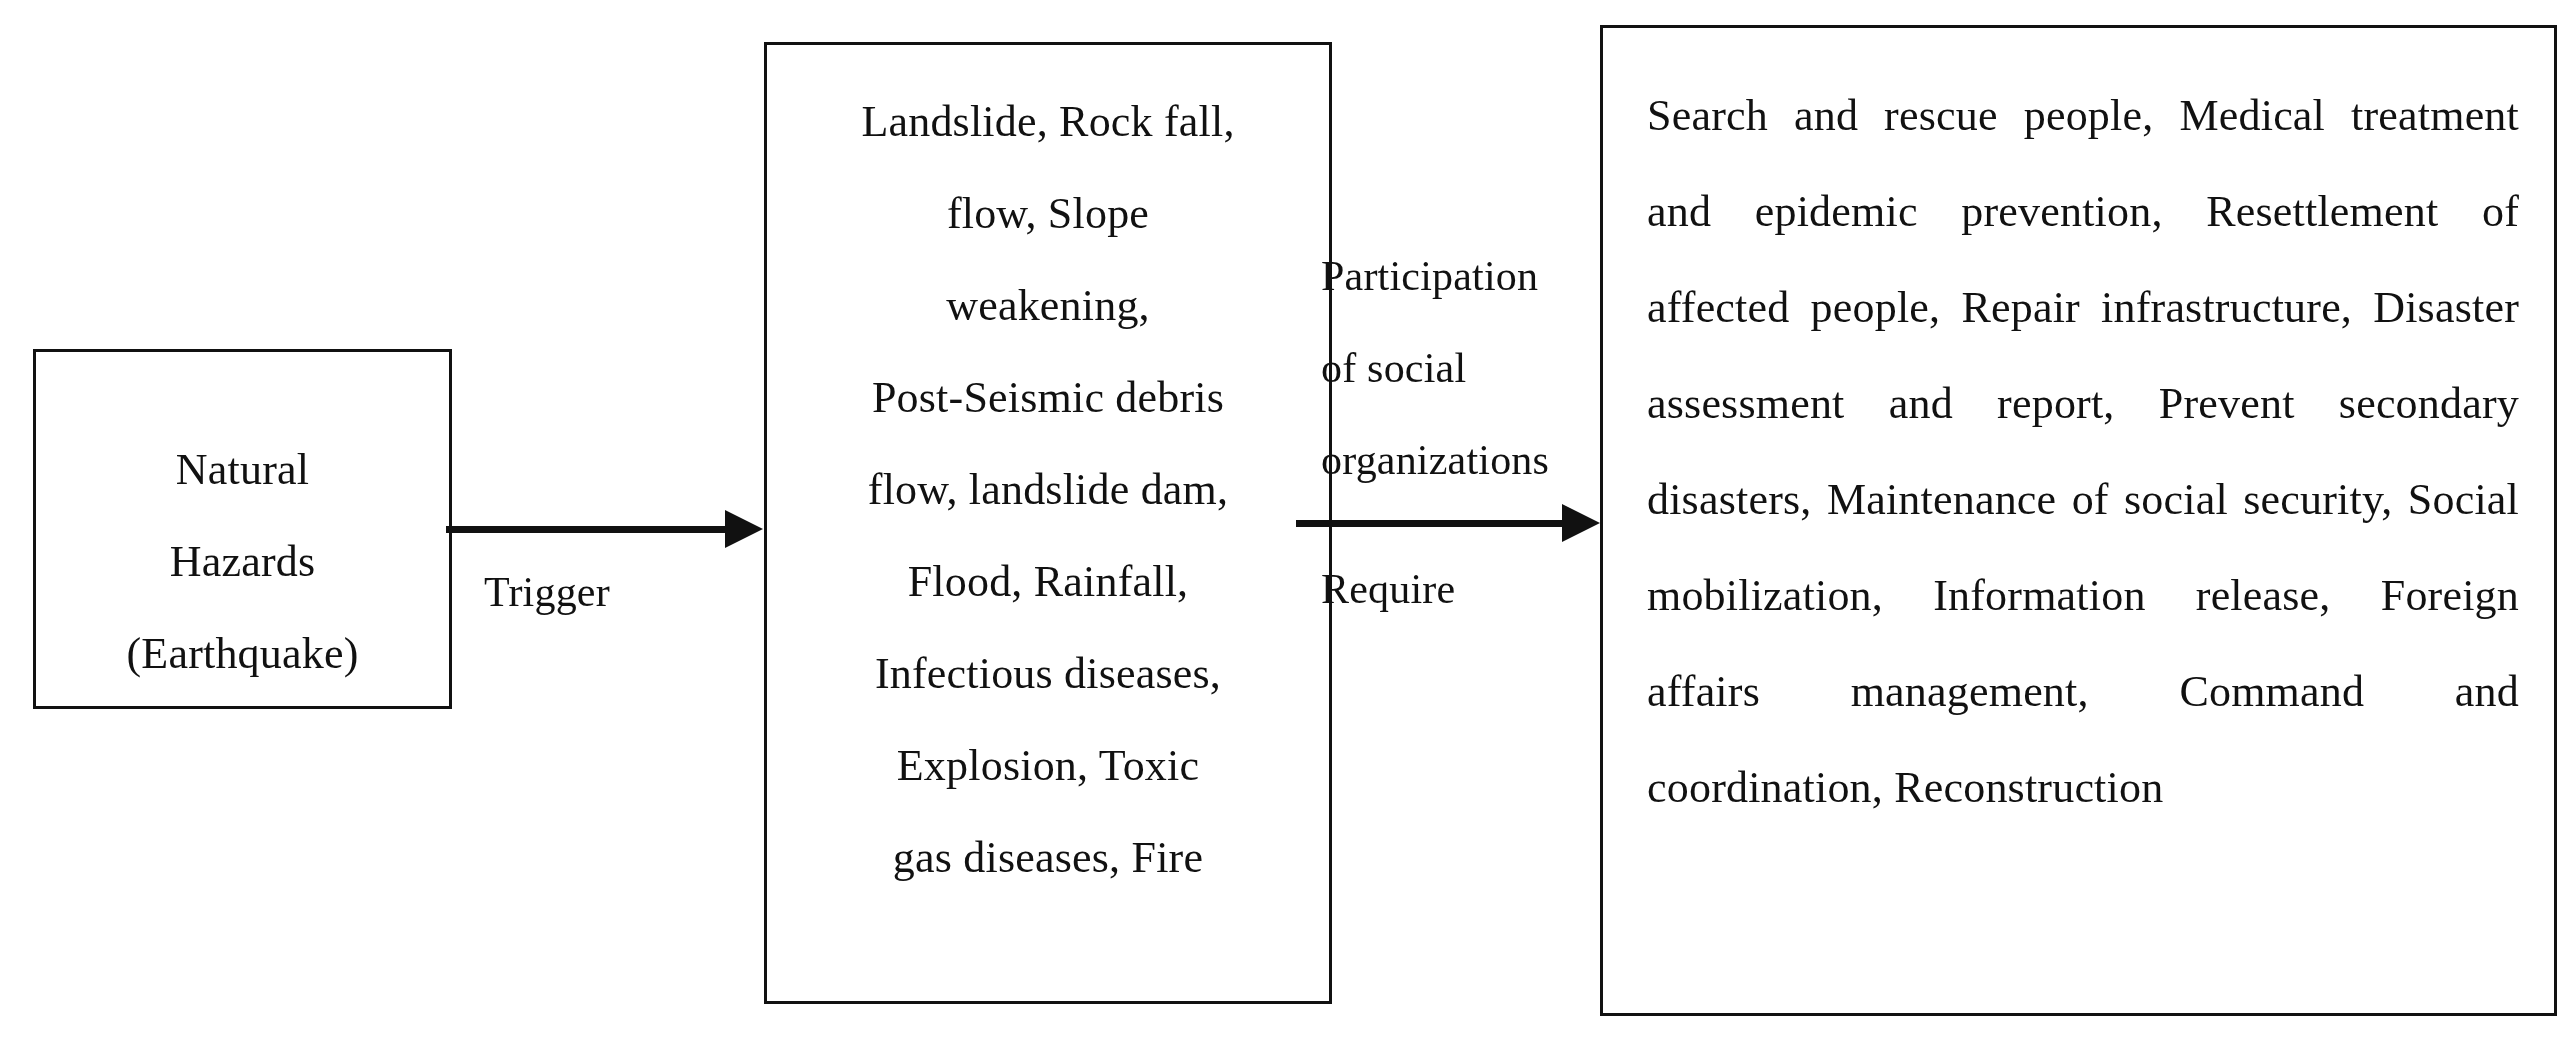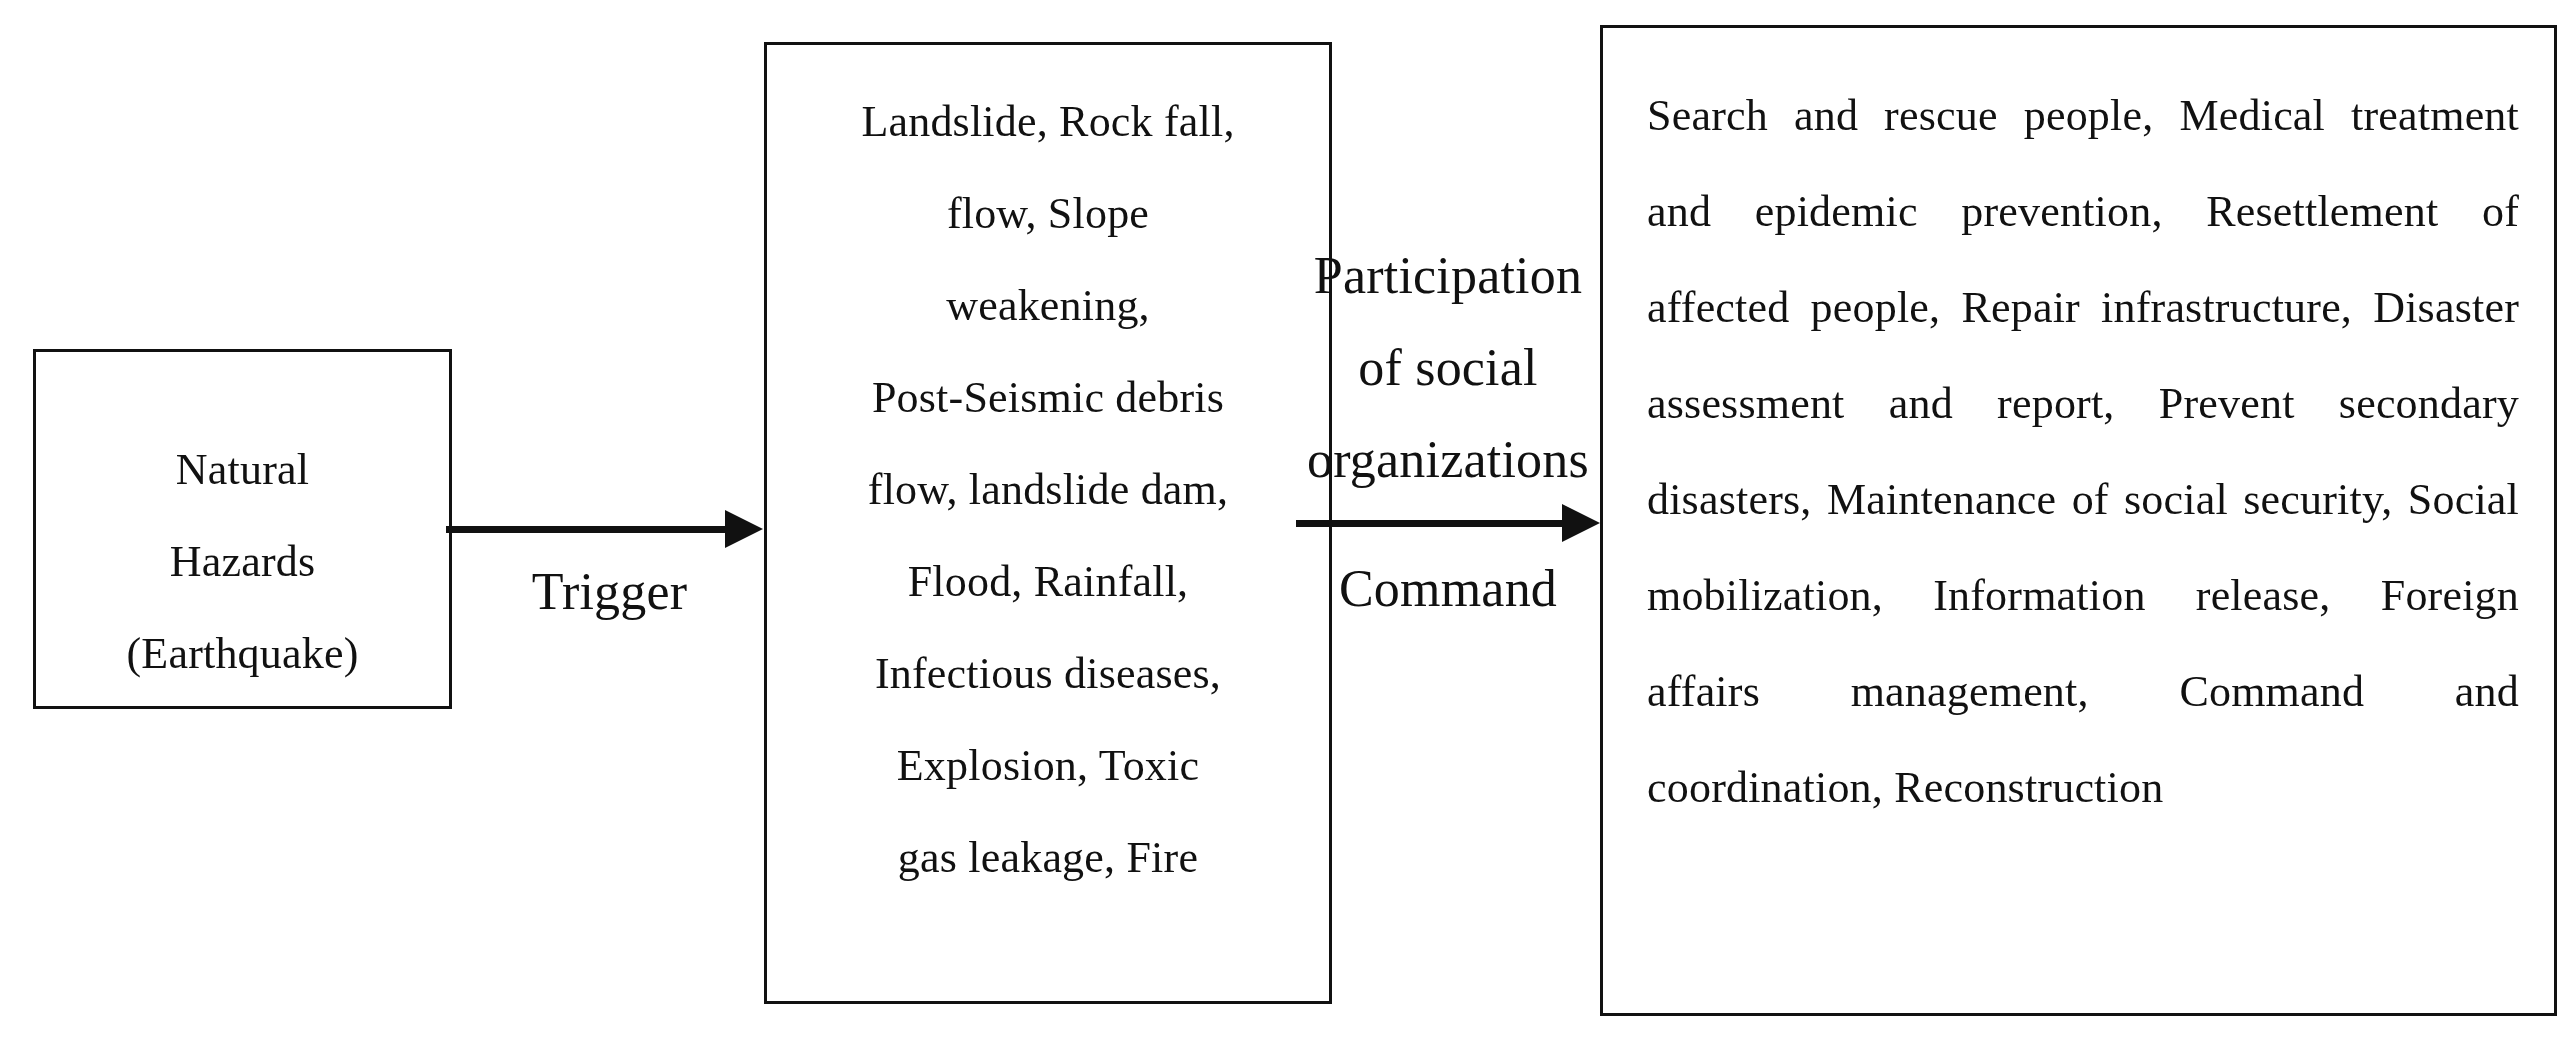--- a/index.html
+++ b/index.html
@@ -119,25 +119,25 @@
     left: 1296px;
     top: 520px;
     width: 304px;
   }
   #arrow-require .shaft { width: 268px; }
   #arrow-require .head { left: 266px; }
 
   
   .arrow-label {
     position: absolute;
-    text-align: center;
-    font-size: 52px;
+    font-size: 42px;
     line-height: 92px;
     letter-spacing: 0.2px;
     white-space: nowrap;
+    margin-left: 24px;
   }
 
   #label-cascading-hazards {
     left: 460px;
     top: 330px;
     width: 299px;
   }
   #label-trigger {
     left: 460px;
     top: 546px;
@@ -178,35 +178,35 @@
   <div class="box" id="box-cascading-hazards">
     <div class="box-text" id="cascading-hazards-text">
       <span class="tline">Landslide, Rock fall,</span>
       <span class="tline">flow, Slope</span>
       <span class="tline">weakening,</span>
       <span class="tline">Post-Seismic debris</span>
       <span class="tline">flow, landslide dam,</span>
       <span class="tline">Flood, Rainfall,</span>
       <span class="tline">Infectious diseases,</span>
       <span class="tline">Explosion, Toxic</span>
-      <span class="tline">gas leakage, Fire</span>
+      <span class="tline">gas diseases, Fire</span>
     </div>
   </div>
 
   <div class="arrow" id="arrow-require">
     <div class="shaft"></div>
     <div class="head"></div>
   </div>
 
   <div class="arrow-label" id="label-participation">
     <span class="tline">Participation</span>
     <span class="tline">of social</span>
     <span class="tline">organizations</span>
   </div>
 
-  <div class="arrow-label" id="label-require">Command</div>
+  <div class="arrow-label" id="label-require">Require</div>
 
   <div class="box" id="box-emergency-tasks">
     <div id="emergency-tasks-text">Search and rescue people, Medical treatment and epidemic prevention, Resettlement of affected people, Repair infrastructure, Disaster assessment and report, Prevent secondary disasters, Maintenance of social security, Social mobilization, Information release, Foreign affairs management, Command and coordination, Reconstruction</div>
   </div>
 
 </div>
 
 
 </body></html>

